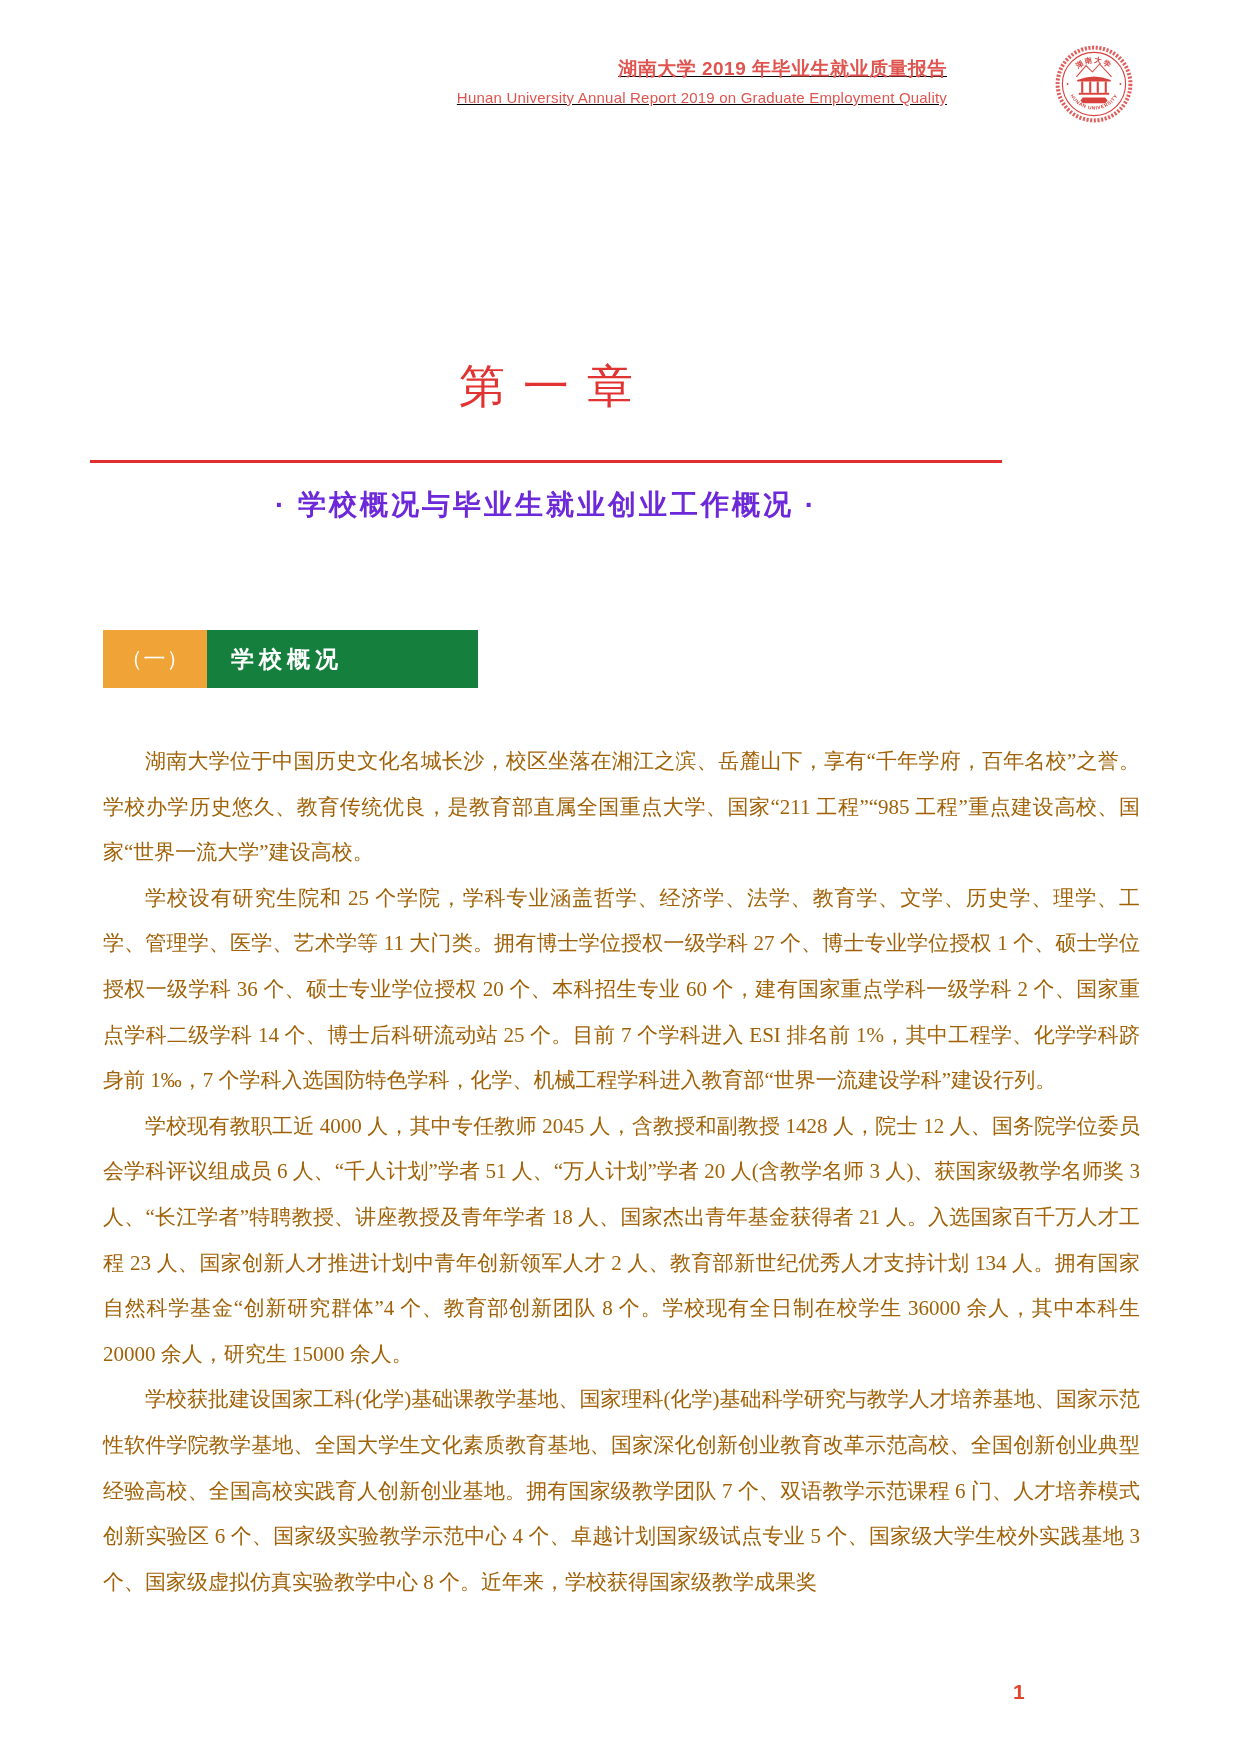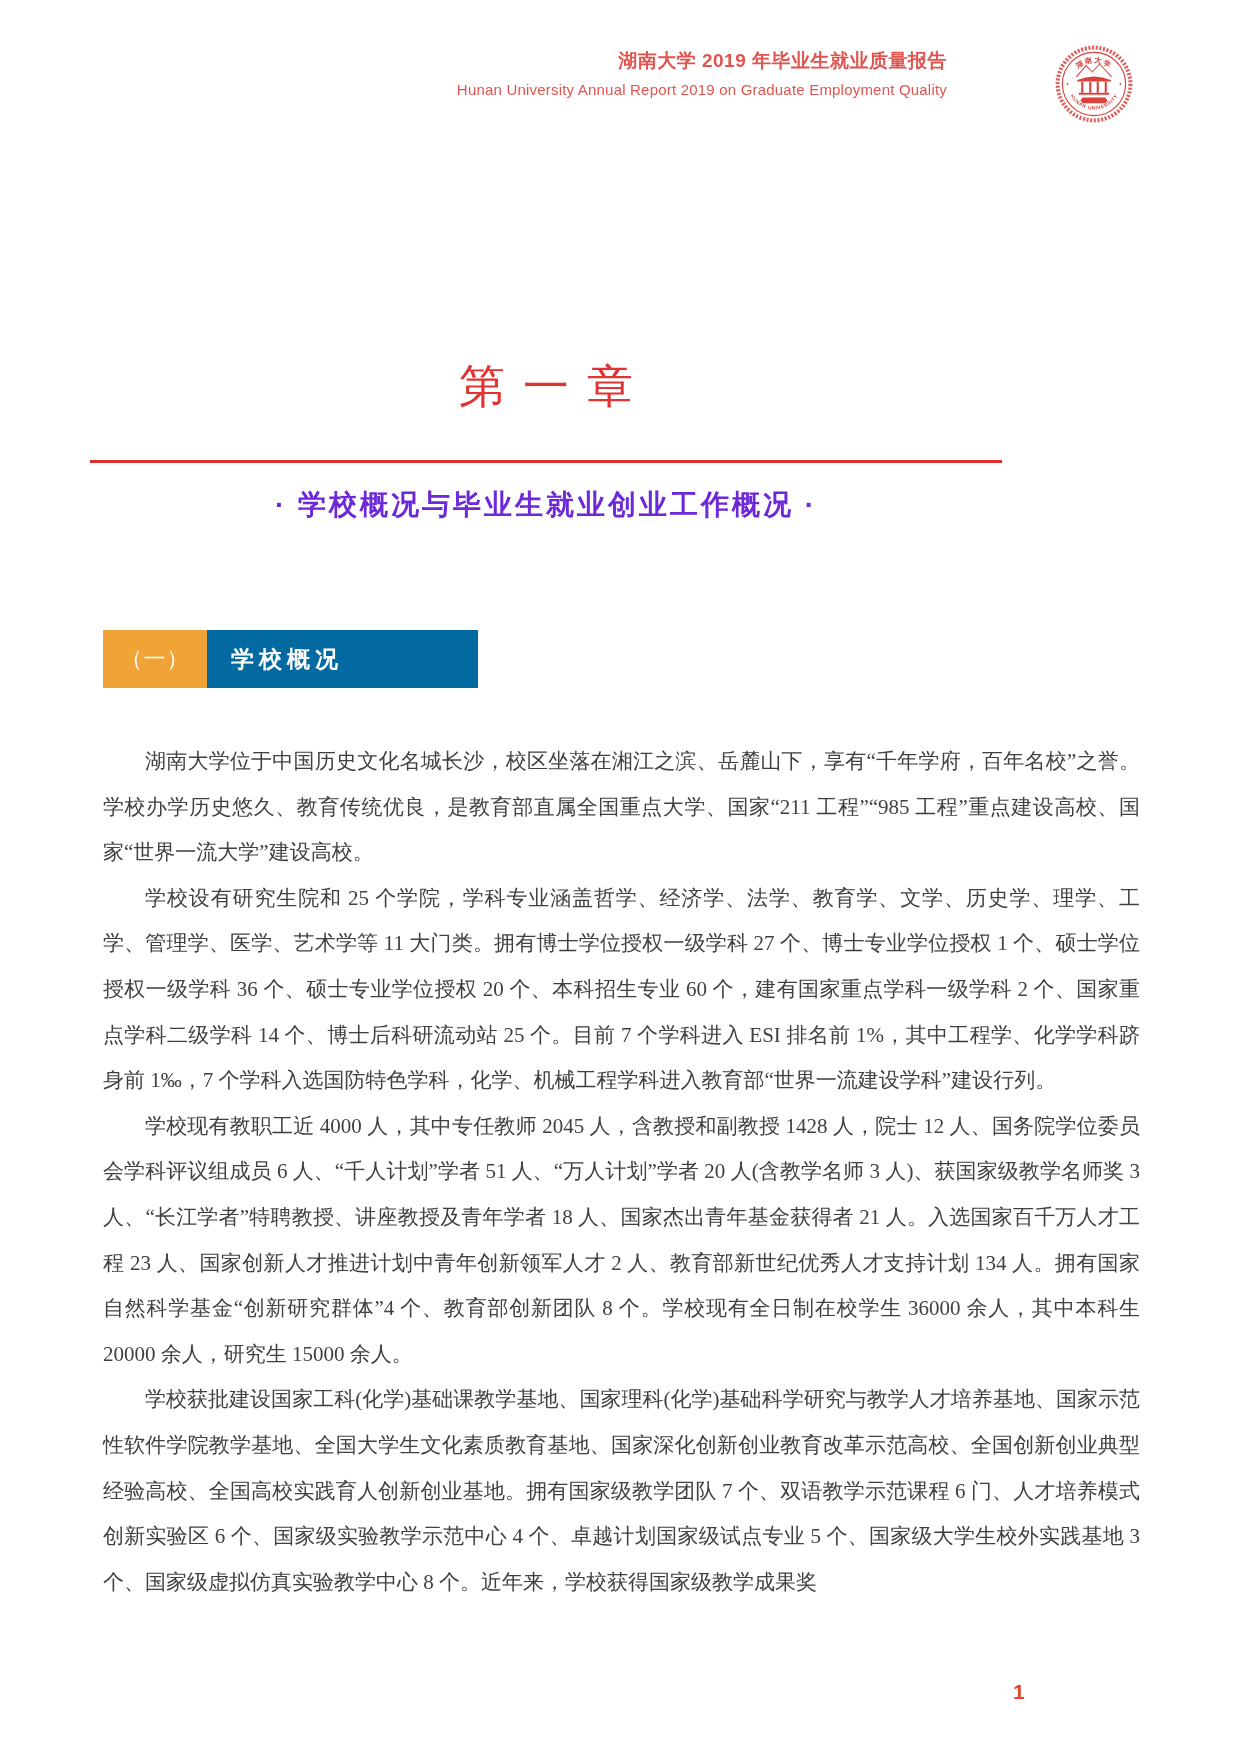--- a/index.html
+++ b/index.html
@@ -3,21 +3,21 @@
 <meta charset="utf-8">
 <style>
   html,body { margin:0; padding:0; background:#888; }
   .page {
     position:relative; width:1241px; height:1754px; margin:0 auto;
     background:#ffffff; overflow:hidden;
     font-family:"Liberation Sans", sans-serif;
   }
 
   
-  .hdr { position:absolute; top:48px; left:340px; width:607px; text-align:right; }
+  .hdr { position:absolute; top:56px; left:340px; width:607px; text-align:right;text-decoration:underline; }
   .hdr-title { font-size:19px; font-weight:bold; color:#e0544f; letter-spacing:0.5px; }
   .hdr-en { margin-top:7px; font-size:15px; color:#e0544f; letter-spacing:0.2px; }
   .seal { position:absolute; top:44px; left:1054px; width:80px; height:80px; }
 
   
   .chapter { position:absolute; left:90px; top:356px; width:912px; text-align:center; }
   .chapter-title {
     font-size:46px; line-height:60px; font-weight:normal; color:#e23333;
     letter-spacing:18px; text-indent:18px;
   }
@@ -27,29 +27,29 @@
     letter-spacing:3px;
   }
 
   
   .section { position:absolute; left:103px; top:630px; height:58px; display:flex; }
   .sec-index {
     width:104px; background:#f0a437; color:#ffffff; font-size:22px;
     display:flex; align-items:center; justify-content:center; letter-spacing:1px;
   }
   .sec-title {
-    width:247px; background:#0369a1; color:#ffffff; font-size:23px; font-weight:bold;
+    width:247px; background:#15803d; color:#ffffff; font-size:23px; font-weight:bold;
     display:flex; align-items:center; padding-left:24px; letter-spacing:5px;
   }
 
   
   .body-text {
     position:absolute; left:103px; top:739px; width:1037px;
     font-family:"Liberation Serif","DejaVu Serif",serif;
-    font-size:21px; line-height:45.6px; color:#404040;
+    font-size:21px; line-height:45.6px; color:#a16207;
     text-align:justify;
   }
   .body-text p { margin:0; text-indent:2em; }
 
   
   .page-num {
     position:absolute; left:1013px; top:1680px;
     font-size:21px; font-weight:bold; color:#e0462f;
   }
 </style>

